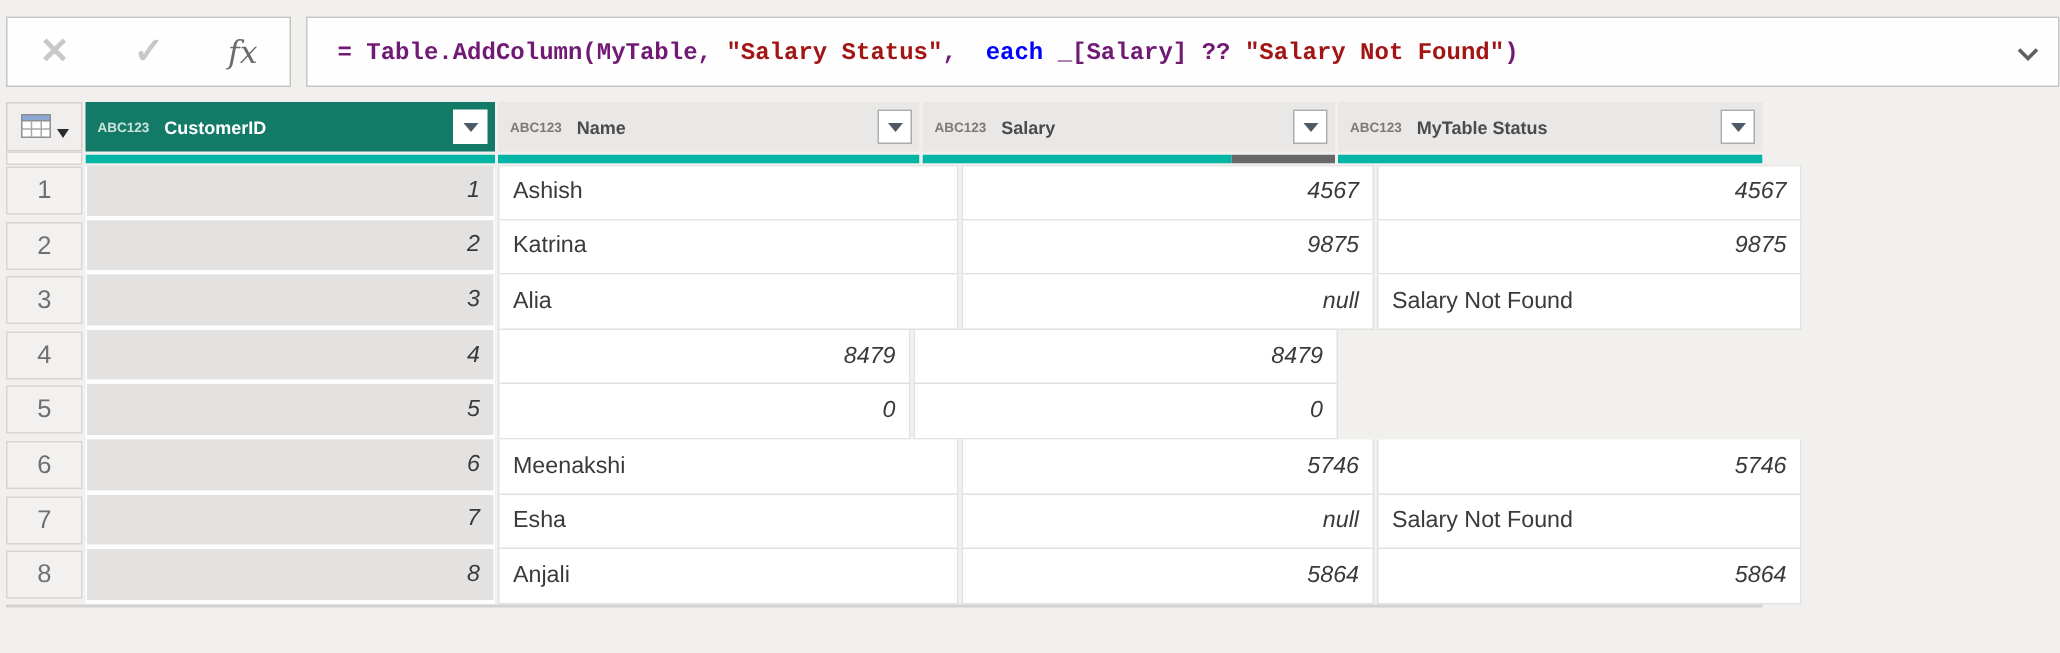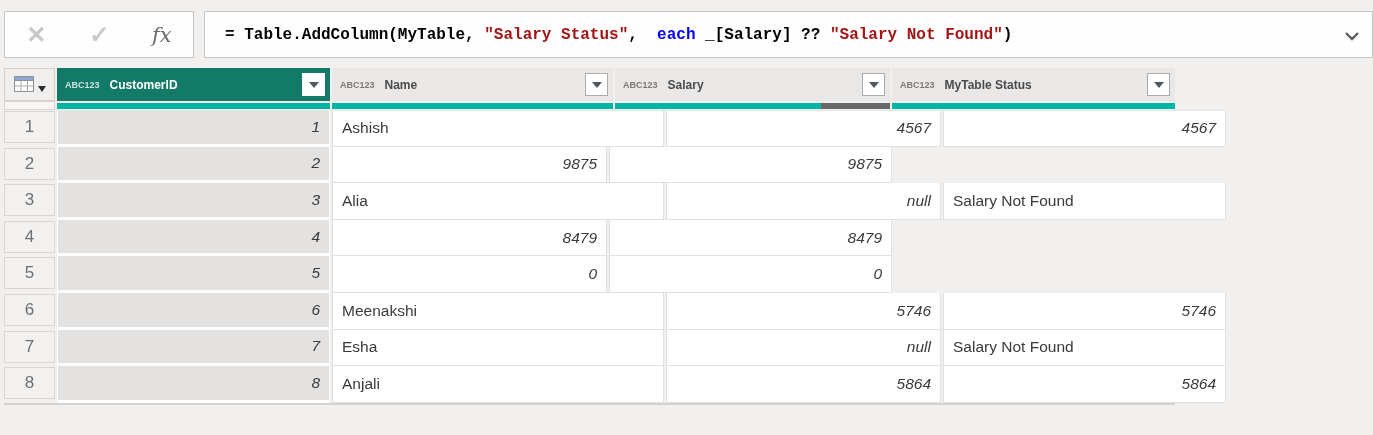--- a/index.html
+++ b/index.html
@@ -20,21 +20,21 @@
   .fx-input {
     position:absolute; left:204px; top:11px; width:1169px; height:47px;
     background:#fffefe; border:1px solid #c7c5c3;
     display:flex; align-items:center;
   }
   .fx-text {
     padding-left:20px; white-space:pre;
     font-family:"Liberation Mono","DejaVu Sans Mono", monospace;
     font-size:16px; font-weight:bold; letter-spacing:0px;
   }
-  .seg-d { color:#000000; }
+  .seg-d { color:#701a75; }
   .seg-s { color:#a31515; }
   .seg-k { color:#0000ff; }
   .fx-expander { position:absolute; right:10px; top:14px; width:20px; height:20px; cursor:pointer; }
 
   
   .corner-cell {
     position:absolute; left:4px; top:68px; width:51px; height:33px;
     background:#f0efee; border:1px solid #d2d0ce;
     display:flex; align-items:center; justify-content:center; cursor:pointer;
   }
@@ -87,21 +87,21 @@
     font-size:17px; color:#6f6f6f;
   }
   .cell {
     background:#fff; border:1px solid #e2e1e0; border-top:none;
     margin-right:2px; padding:0 9px;
     display:flex; align-items:center;
     font-size:15.5px; color:#3a3a3a; cursor:cell; overflow:hidden;
   }
   .row:first-child .cell { border-top:1px solid #e8e7e6; }
   .c-id     { width:273px; background:#e3e2e1; border-color:#fff; border-bottom:3px solid #fdfdfd; }
-  .c-name   { width:332px; }
+  .c-name   { width:307px; }
   .c-salary { width:275px; }
   .c-status { width:283px; margin-right:0; }
   .num  { justify-content:flex-end; font-style:italic; }
   .text { justify-content:flex-start; font-style:normal; }
   .table-bottom { position:absolute; left:4px; top:403px; width:1171px; height:2px; background:#d4d2d0; }
 </style>
 </head>
 <body>
 
 <div id="app">
@@ -197,20 +197,21 @@
       <div class="cell c-id num">1</div>
       <div class="cell c-name text">Ashish</div>
       <div class="cell c-salary num">4567</div>
       <div class="cell c-status num">4567</div>
     </div>
     <div class="row">
       <div class="gutter">
           <span class="gut-in">2</span>
         </div>
       <div class="cell c-id num">2</div>
+      <div class="cell c-name text">Katrina</div>
       <div class="cell c-salary num">9875</div>
       <div class="cell c-status num">9875</div>
     </div>
     <div class="row">
       <div class="gutter">
           <span class="gut-in">3</span>
         </div>
       <div class="cell c-id num">3</div>
       <div class="cell c-name text">Alia</div>
       <div class="cell c-salary num">null</div>

